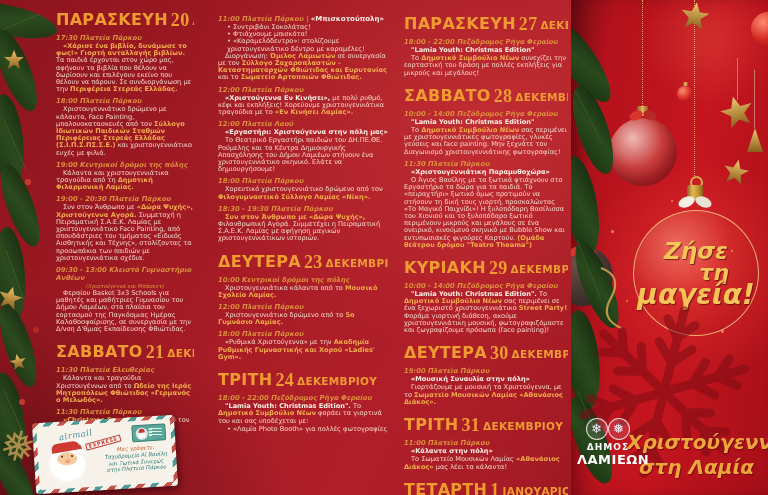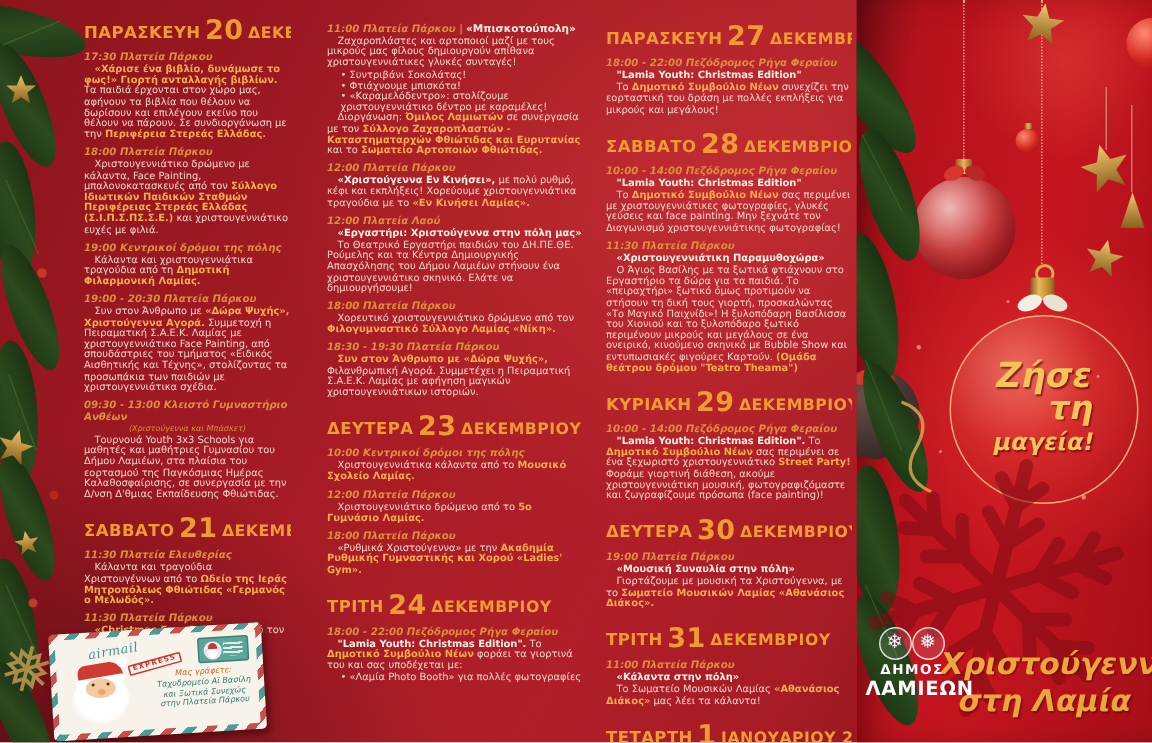--- a/index.html
+++ b/index.html
@@ -13,22 +13,22 @@
       linear-gradient(115deg,#8c141d 0%,#a81c26 38%,#b01f29 58%,#96151f 100%);
   }
   
   #columns{position:absolute;inset:0;}
   .col{position:absolute;top:0;height:495px;overflow:hidden;}
   .col-1{left:56px;width:138px;padding-top:10px;}
   .col-2{left:218px;width:171px;padding-top:12px;}
   .col-3{left:404px;width:164px;padding-top:14px;}
   .date-header{color:#f09b31;font-weight:bold;margin:9px 0 3px;letter-spacing:.3px;white-space:nowrap;}
   .date-header:first-child{margin-top:0;}
-  .date-header .day{font-size:11px;}
-  .date-header .num{font-size:18px;margin:0 3px;vertical-align:-1px;}
+  .date-header .day{font-size:16px;}
+  .date-header .num{font-size:18px;margin:0 3px;vertical-align:-1px;font-family:Liberation Serif, serif;}
   .date-header .month{font-size:10.5px;}
   .event{margin-bottom:4px;}
   .time{color:#dd8f3e;font-style:italic;font-weight:bold;font-size:6.8px;margin:3px 0 1px;}
   .time .suffix{font-style:normal;color:#fdeee2;font-size:7px;margin-left:2px;text-align:center;}
   .sub{color:#dd8f3e;font-size:5.4px;font-style:italic;text-align:center;margin-bottom:1px;}
   .para{font-size:6.6px;line-height:7.2px;color:#f2d5c8;text-indent:7px;margin-bottom:1px;}
   .bullet{font-size:6.6px;line-height:7.2px;color:#f2d5c8;padding-left:9px;}
   .seg-b{color:#f3ab4e;font-weight:bold;}
   .seg-w{color:#fdeee2;font-weight:bold;}
   
@@ -65,21 +65,21 @@
     box-shadow:inset 16px 0 26px -12px rgba(55,0,6,.65);}
   .string{position:absolute;width:0;border-left:1.5px dotted rgba(235,195,125,.85);}
   .thin-line{position:absolute;width:0;border-left:1px solid rgba(220,200,170,.55);}
   .ball-big{position:absolute;left:62px;top:210px;width:124px;height:124px;border-radius:50%;
     border:1.5px solid rgba(245,200,130,.85);
     background:radial-gradient(circle at 35% 28%, rgba(255,175,145,.5), rgba(215,60,50,.28) 45%, rgba(150,15,20,.12) 75%, rgba(120,10,15,.05));
     display:flex;flex-direction:column;align-items:center;justify-content:center;text-align:right;}
   .ball-big .bl{font-weight:bold;font-style:italic;color:#f7c458;text-shadow:1px 1px 1px rgba(90,5,10,.7);}
   .bl1{font-size:23px;line-height:24px;}
   .bl2{font-size:22px;line-height:19px;margin-left:36px;}
-  .bl3{font-size:16px;line-height:26px;}
+  .bl3{font-size:28px;line-height:26px;}
   .ball-cap{position:absolute;left:116px;top:185px;width:16px;height:15px;border-radius:2px;
     background:linear-gradient(90deg,#8a5f1d,#e7b75b 35%,#c2912f 70%,#8a5f1d);}
   .ball-ring{position:absolute;left:119px;top:176px;width:9px;height:9px;border:2px solid #d8ab53;border-radius:50%;}
   .bow{position:absolute;width:0;height:0;}
   .bow::before,.bow::after{content:"";position:absolute;width:17px;height:10px;border-radius:60% 60% 60% 60%;top:-5px;}
   .bow-white::before{background:#f3efe4;left:-17px;transform:rotate(-22deg);} 
   .bow-white::after{background:#e7e2d2;left:0;transform:rotate(22deg);}
   .bow-red::before{background:#d8352f;left:-14px;transform:rotate(-24deg);width:14px;height:9px;}
   .bow-red::after{background:#b52a26;left:0;transform:rotate(24deg);width:14px;height:9px;}
   .bauble-glass{position:absolute;left:38px;top:118px;width:68px;height:68px;border-radius:50%;
@@ -118,36 +118,35 @@
           <div class="time"><span>19:00 Κεντρικοί δρόμοι της πόλης</span></div>
           <div class="para"><span class="seg">Κάλαντα και χριστουγεννιάτικα τραγούδια από τη </span><span class="seg seg-b">Δημοτική Φιλαρμονική Λαμίας.</span></div>
         </div>
         <div class="event">
           <div class="time"><span>19:00 - 20:30 Πλατεία Πάρκου</span></div>
           <div class="para"><span class="seg">Συν στον Άνθρωπο με </span><span class="seg seg-b">«Δώρα Ψυχής», Χριστούγεννα Αγορά.</span><span class="seg"> Συμμετοχή η Πειραματική Σ.Α.Ε.Κ. Λαμίας με χριστουγεννιάτικο Face Painting, από σπουδάστριες του τμήματος «Ειδικός Αισθητικής και Τέχνης», στολίζοντας τα προσωπάκια των παιδιών με χριστουγεννιάτικα σχέδια.</span></div>
         </div>
         <div class="event">
           <div class="time"><span>09:30 - 13:00 Κλειστό Γυμναστήριο Ανθέων</span></div>
           <div class="sub">(Χριστούγεννα και Μπάσκετ)</div>
-          <div class="para"><span class="seg">Τουρνουά Youth 3x3 Schools για μαθητές και μαθήτριες Γυμνασίου του Δήμου Λαμιέων, στα πλαίσια του εορτασμού της Παγκόσμιας Ημέρας Καλαθοσφαίρισης, σε συνεργασία με την Δ/νση Δ'θμιας Εκπαίδευσης Φθιώτιδας.</span></div>
+          <div class="para"><span class="seg">Φεραίου Basket 3x3 Schools για μαθητές και μαθήτριες Γυμνασίου του Δήμου Λαμιέων, στα πλαίσια του εορτασμού της Παγκόσμιας Ημέρας Καλαθοσφαίρισης, σε συνεργασία με την Δ/νση Δ'θμιας Εκπαίδευσης Φθιώτιδας.</span></div>
         </div>
         <div class="date-header"><span class="day">ΣΑΒΒΑΤΟ</span><span class="num">21</span><span class="month">ΔΕΚΕΜΒΡΙΟΥ</span></div>
         <div class="event">
           <div class="time"><span>11:30 Πλατεία Ελευθερίας</span></div>
           <div class="para"><span class="seg">Κάλαντα και τραγούδια Χριστουγέννων από το </span><span class="seg seg-b">Ωδείο της Ιεράς Μητροπόλεως Φθιώτιδας «Γερμανός ο Μελωδός».</span></div>
         </div>
         <div class="event">
           <div class="time"><span>11:30 Πλατεία Πάρκου</span></div>
           <div class="para"><span class="seg seg-b">«Christmas Face Painting»</span><span class="seg"> από τον Όμιλο Καλλιτεχνικών του 4ου Πειραματικού Γυμνασίου Λαμίας.</span></div>
         </div>
       </div>
       <div class="col col-2">
         <div class="event">
           <div class="time"><span>11:00 Πλατεία Πάρκου |</span><span class="suffix">«Μπισκοτούπολη»</span></div>
-          <div class="para"><span class="seg">Ζαχαροπλάστες και αρτοποιοί μαζί με τους μικρούς μας φίλους δημιουργούν απίθανα χριστουγεννιάτικες γλυκές συνταγές!</span></div>
           <div class="bullet"><span class="dot">• </span><span class="seg">Συντριβάνι Σοκολάτας!</span></div>
           <div class="bullet"><span class="dot">• </span><span class="seg">Φτιάχνουμε μπισκότα!</span></div>
           <div class="bullet"><span class="dot">• </span><span class="seg">«Καραμελόδεντρο»: στολίζουμε χριστουγεννιάτικο δέντρο με καραμέλες!</span></div>
           <div class="para"><span class="seg">Διοργάνωση: </span><span class="seg seg-b">Όμιλος Λαμιωτών</span><span class="seg"> σε συνεργασία με τον </span><span class="seg seg-b">Σύλλογο Ζαχαροπλαστών - Καταστηματαρχών Φθιώτιδας και Ευρυτανίας</span><span class="seg"> και το </span><span class="seg seg-b">Σωματείο Αρτοποιών Φθιώτιδας.</span></div>
         </div>
         <div class="event">
           <div class="time"><span>12:00 Πλατεία Πάρκου</span></div>
           <div class="para"><span class="seg seg-w">«Χριστούγεννα Εν Κινήσει»,</span><span class="seg"> με πολύ ρυθμό, κέφι και εκπλήξεις! Χορεύουμε χριστουγεννιάτικα τραγούδια με το </span><span class="seg seg-b">«Εν Κινήσει Λαμίας».</span></div>
         </div>
         <div class="event">

